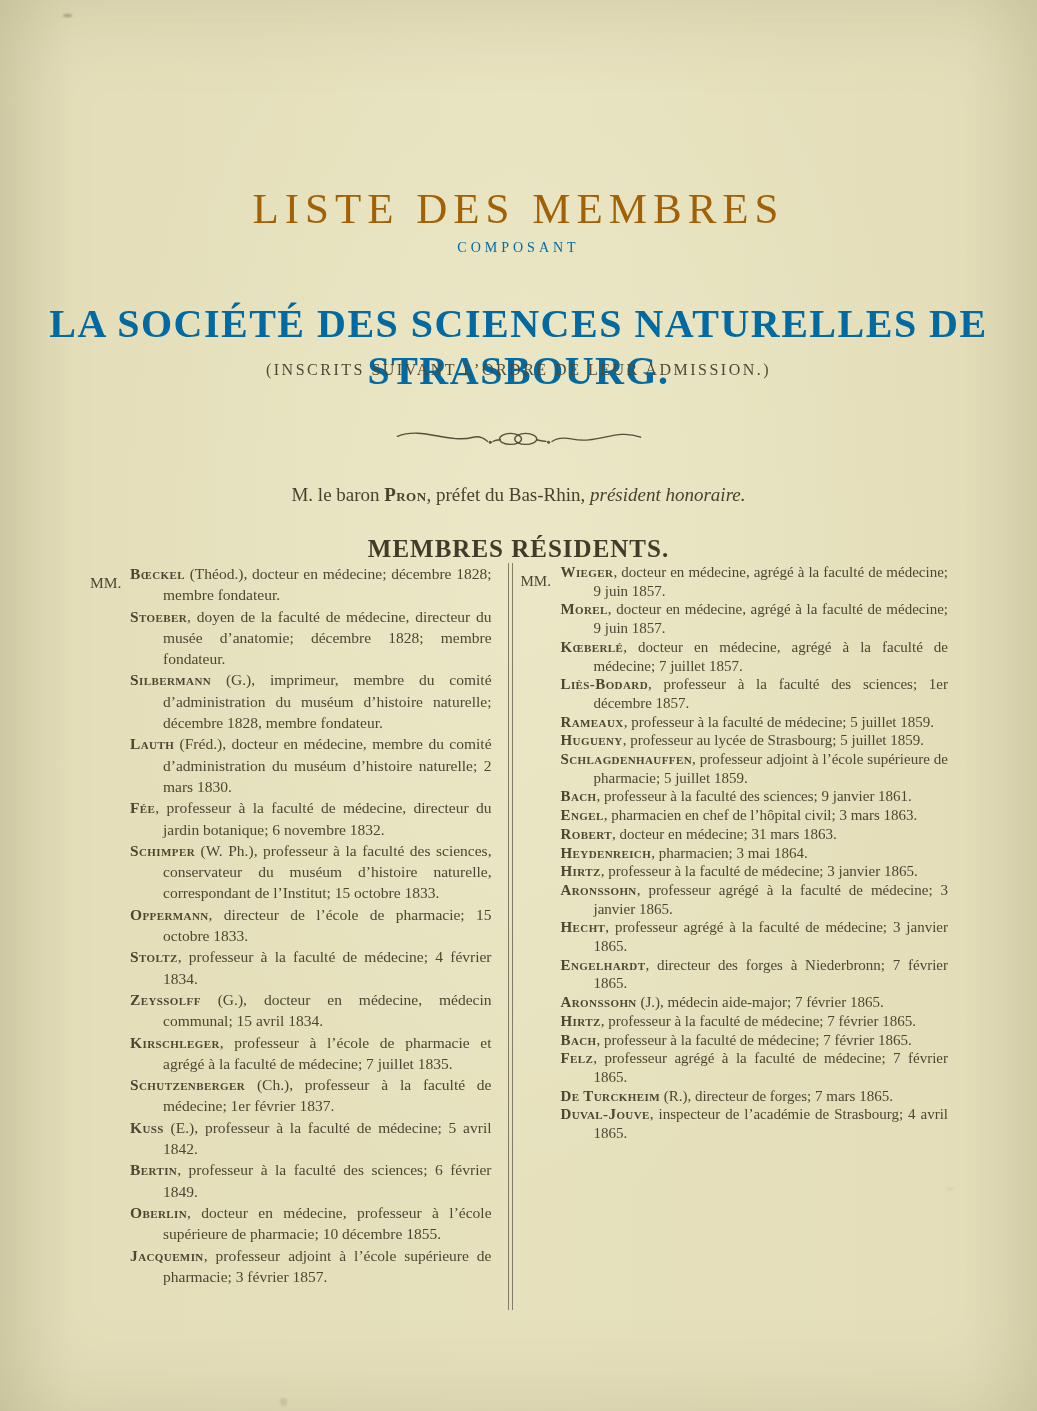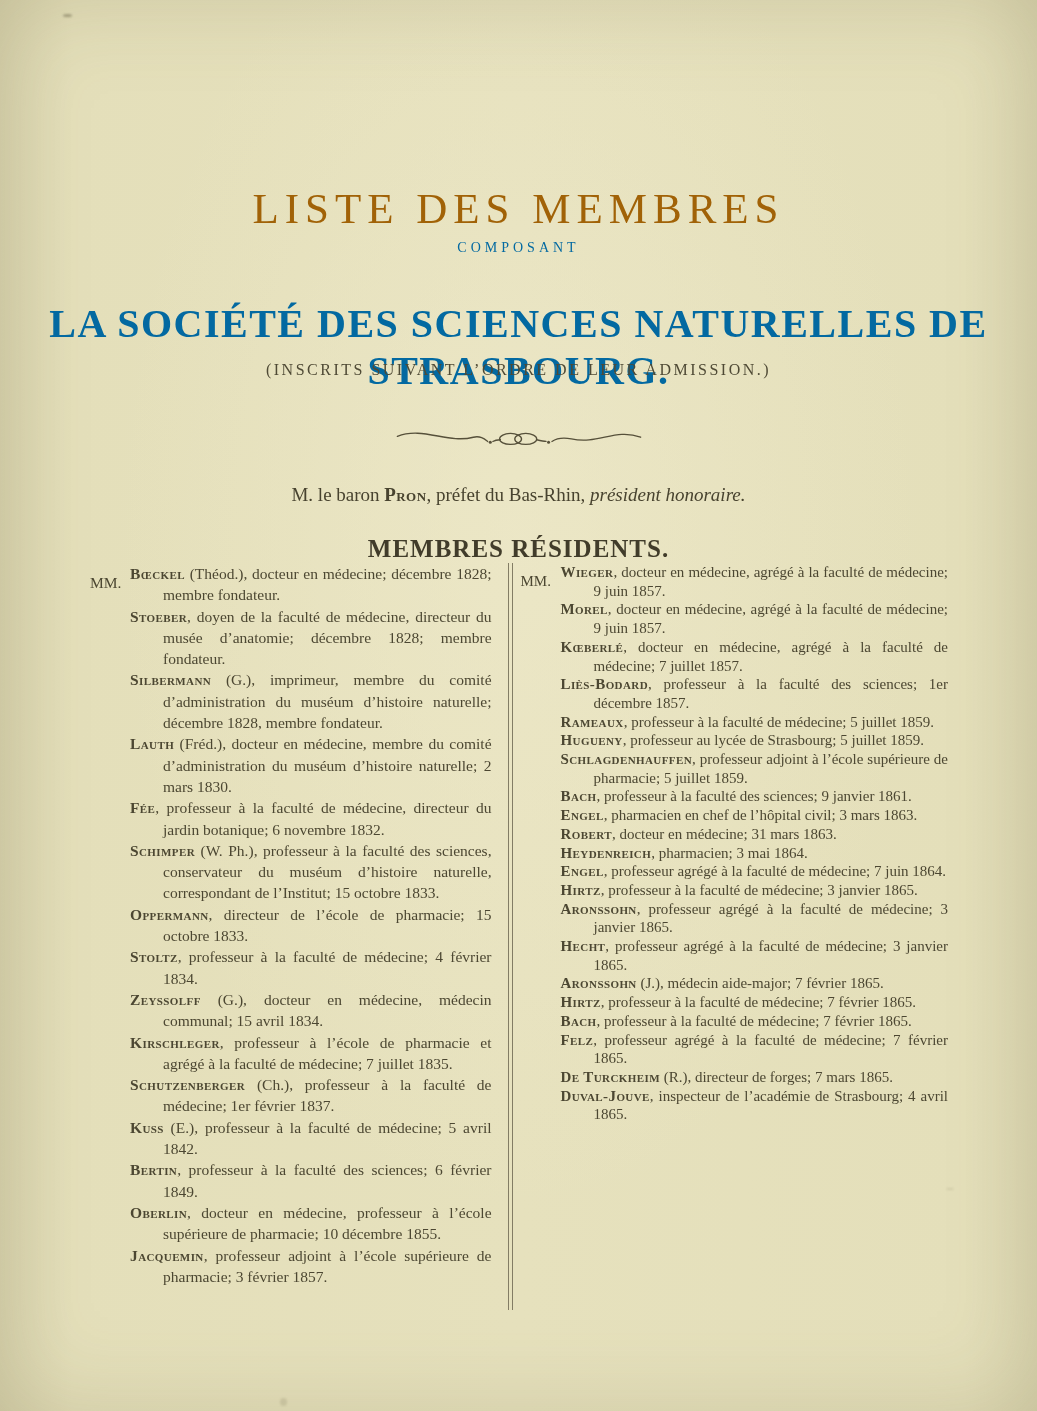--- a/index.html
+++ b/index.html
@@ -95,24 +95,24 @@
       <p class="entry"><span class="sc">Morel</span><span>, docteur en médecine, agrégé à la faculté de médecine; 9 juin 1857.</span></p>
       <p class="entry"><span class="sc">Kœberlé</span><span>, docteur en médecine, agrégé à la faculté de médecine; 7 juillet 1857.</span></p>
       <p class="entry"><span class="sc">Liès-Bodard</span><span>, professeur à la faculté des sciences; 1er décembre 1857.</span></p>
       <p class="entry"><span class="sc">Rameaux</span><span>, professeur à la faculté de médecine; 5 juillet 1859.</span></p>
       <p class="entry"><span class="sc">Hugueny</span><span>, professeur au lycée de Strasbourg; 5 juillet 1859.</span></p>
       <p class="entry"><span class="sc">Schlagdenhauffen</span><span>, professeur adjoint à l’école supérieure de pharmacie; 5 juillet 1859.</span></p>
       <p class="entry"><span class="sc">Bach</span><span>, professeur à la faculté des sciences; 9 janvier 1861.</span></p>
       <p class="entry"><span class="sc">Engel</span><span>, pharmacien en chef de l’hôpital civil; 3 mars 1863.</span></p>
       <p class="entry"><span class="sc">Robert</span><span>, docteur en médecine; 31 mars 1863.</span></p>
       <p class="entry"><span class="sc">Heydenreich</span><span>, pharmacien; 3 mai 1864.</span></p>
-      <p class="entry"><span class="sc">Engel</span><span>, professeur agrégé à la faculté de médecine; 7 juin 1864.</span></p>
       <p class="entry"><span class="sc">Hirtz</span><span>, professeur à la faculté de médecine; 3 janvier 1865.</span></p>
       <p class="entry"><span class="sc">Aronssohn</span><span>, professeur agrégé à la faculté de médecine; 3 janvier 1865.</span></p>
       <p class="entry"><span class="sc">Hecht</span><span>, professeur agrégé à la faculté de médecine; 3 janvier 1865.</span></p>
+      <p class="entry"><span class="sc">Engelhardt</span><span>, directeur des forges à Niederbronn; 7 février 1865.</span></p>
       <p class="entry"><span class="sc">Aronssohn</span><span> (J.), médecin aide-major; 7 février 1865.</span></p>
       <p class="entry"><span class="sc">Hirtz</span><span>, professeur à la faculté de médecine; 7 février 1865.</span></p>
       <p class="entry"><span class="sc">Bach</span><span>, professeur à la faculté de médecine; 7 février 1865.</span></p>
       <p class="entry"><span class="sc">Felz</span><span>, professeur agrégé à la faculté de médecine; 7 février 1865.</span></p>
       <p class="entry"><span class="sc">De Turckheim</span><span> (R.), directeur de forges; 7 mars 1865.</span></p>
       <p class="entry"><span class="sc">Duval-Jouve</span><span>, inspecteur de l’académie de Strasbourg; 4 avril 1865.</span></p>
     </div>
 </div>
 
 </body></html>

